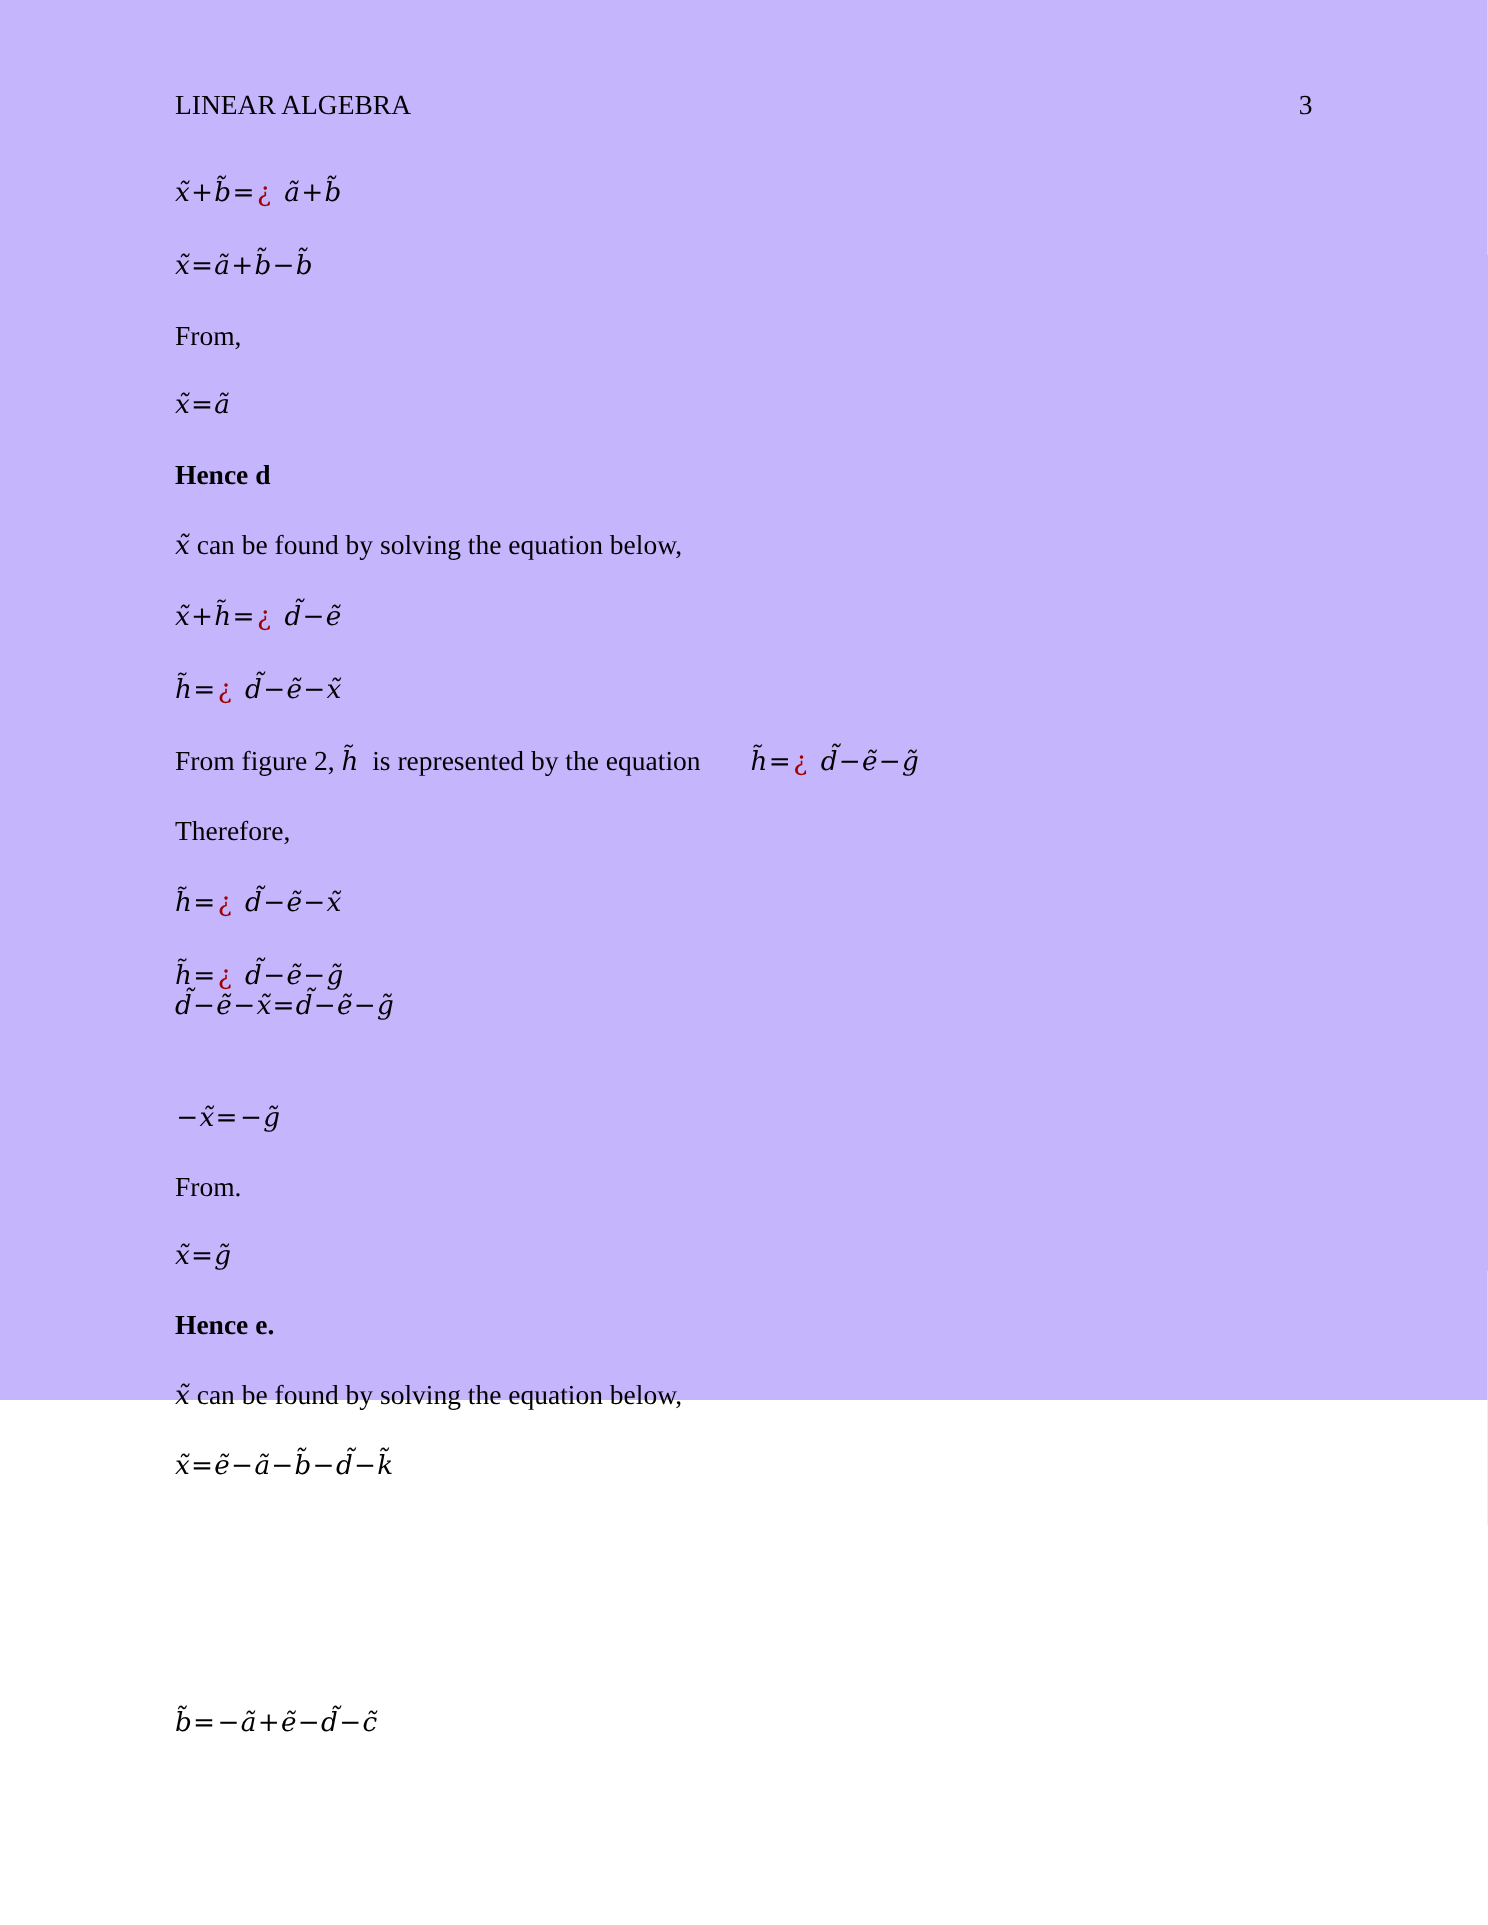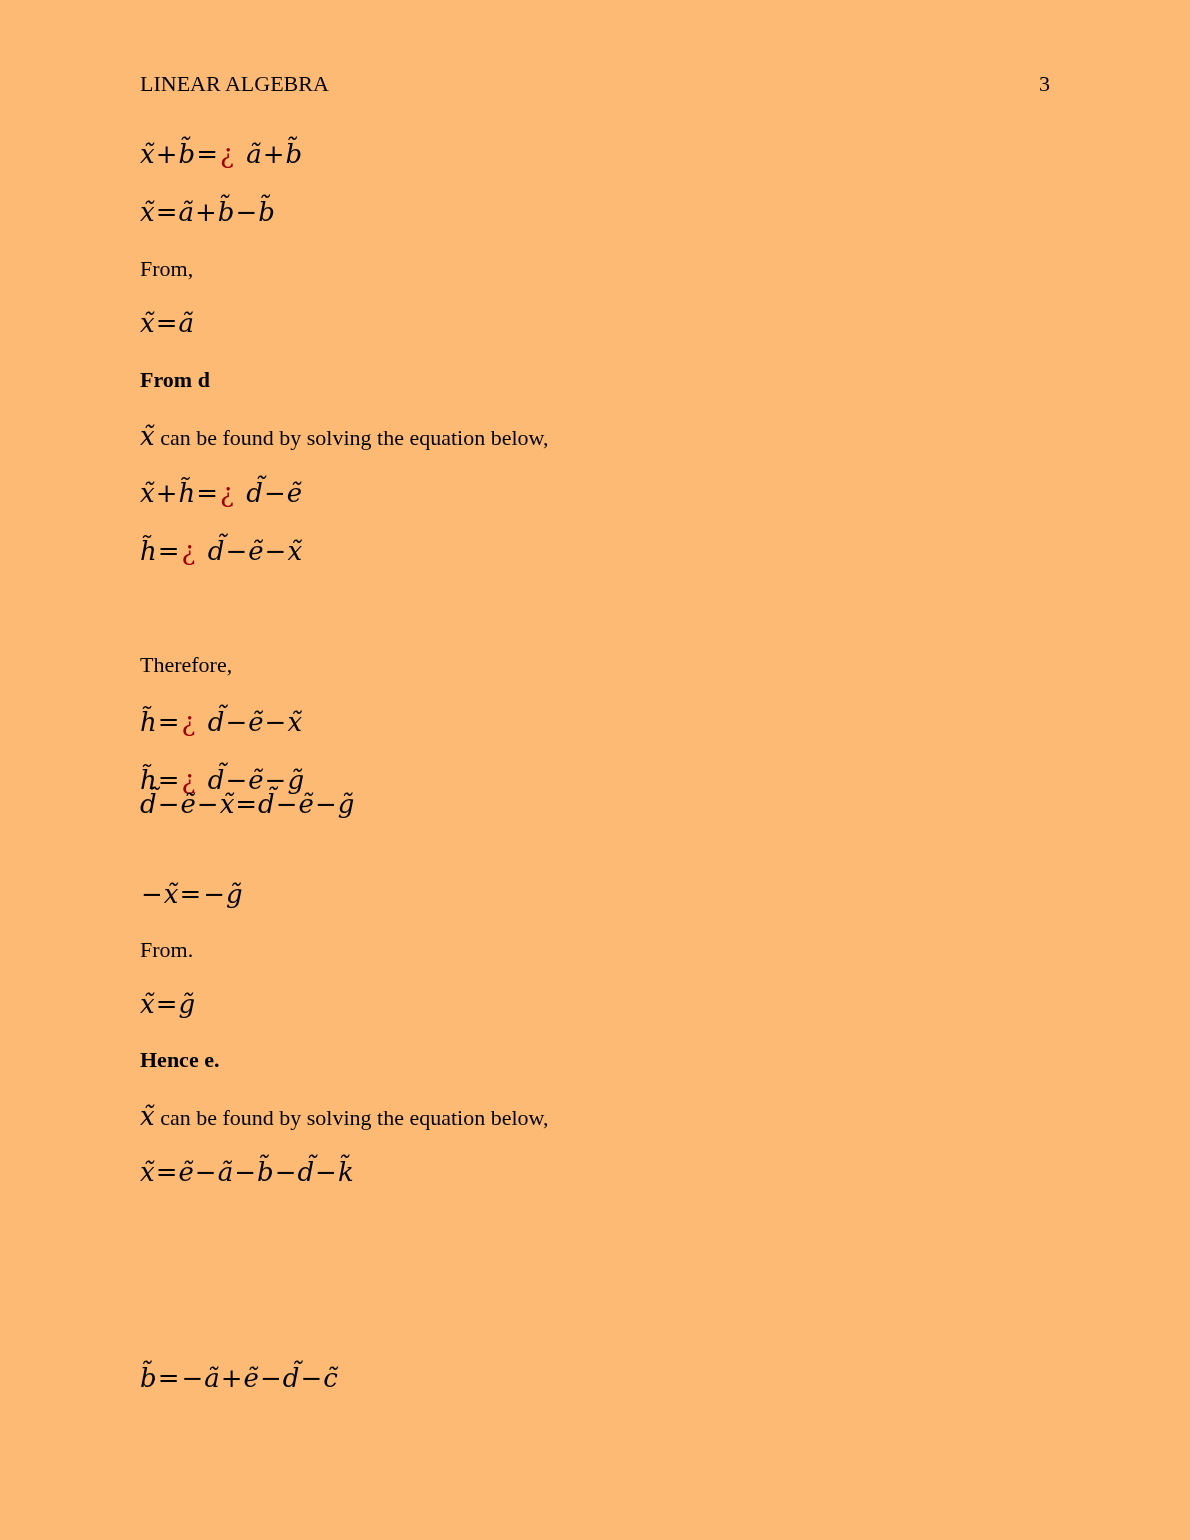--- a/index.html
+++ b/index.html
@@ -12,22 +12,22 @@
       height: 1540px;
       position: relative;
       font-family: "Liberation Serif", "DejaVu Serif", serif;
       color: #000000;
       overflow: hidden;
     }
     .page {
       position: absolute;
       left: 0; top: 0;
       width: 1190px;
-      height: 1540px;
-      background: #fdba74;
+      height: 1120px;
+      background: #c4b5fd;
     }
     .header {
       position: absolute;
       left: 140px;
       top: 70px;
       width: 910px;
       height: 28px;
       font-size: 22px;
       line-height: 28px;
     }
@@ -38,21 +38,21 @@
       position: absolute;
       left: 140px;
       font-size: 22px;
       line-height: 28px;
       white-space: nowrap;
     }
     .bold { font-weight: bold; }
     .math {
       font-family: "DejaVu Serif", "Liberation Serif", serif;
       font-style: italic;
-      font-size: 26px;
+      font-size: 21px;
       letter-spacing: 0px;
     }
     .math .op {
       font-style: normal;
       padding: 0 1px;
     }
     .math .err {
       color: #a00000;
       font-style: normal;
       padding: 0 4px 0 1px;
@@ -65,29 +65,32 @@
 <div class="page">
   <div class="header">
     <span class="header-title">LINEAR ALGEBRA</span>
     <span class="header-page">3</span>
   </div>
 
   <div class="line math" style="top:140px">x̃<span class="op">+</span>b̃<span class="op">=</span><span class="err">¿</span> ã<span class="op">+</span>b̃</div>
   <div class="line math" style="top:198px">x̃<span class="op">=</span>ã<span class="op">+</span>b̃<span class="op">−</span>b̃</div>
   <div class="line" style="top:255px">From,</div>
   <div class="line math" style="top:309px">x̃<span class="op">=</span>ã</div>
-  <div class="line bold" style="top:366px">From d</div>
+  <div class="line bold" style="top:366px">Hence d</div>
 
   <div class="line" style="top:422px">
     <span class="math">x̃</span><span> can be found by solving the equation below,</span>
   </div>
 
   <div class="line math" style="top:479px">x̃<span class="op">+</span>h̃<span class="op">=</span><span class="err">¿</span> d̃<span class="op">−</span>ẽ</div>
   <div class="line math" style="top:537px">h̃<span class="op">=</span><span class="err">¿</span> d̃<span class="op">−</span>ẽ<span class="op">−</span>x̃</div>
 
+  <div class="line" style="top:595px">
+    <span>From figure 2, </span><span class="math">h̃</span><span style="white-space:pre">  is represented by the equation</span><span class="gap"></span><span class="math">h̃<span class="op">=</span><span class="err">¿</span> d̃<span class="op">−</span>ẽ<span class="op">−</span>g̃</span>
+  </div>
 
   <div class="line" style="top:651px">Therefore,</div>
   <div class="line math" style="top:708px">h̃<span class="op">=</span><span class="err">¿</span> d̃<span class="op">−</span>ẽ<span class="op">−</span>x̃</div>
   <div class="line math" style="top:766px">h̃<span class="op">=</span><span class="err">¿</span> d̃<span class="op">−</span>ẽ<span class="op">−</span>g̃</div>
   <div class="line math" style="top:790px">d̃<span class="op">−</span>ẽ<span class="op">−</span>x̃<span class="op">=</span>d̃<span class="op">−</span>ẽ<span class="op">−</span>g̃</div>
   <div class="line math" style="top:880px"><span class="op">−</span>x̃<span class="op">=</span><span class="op">−</span>g̃</div>
   <div class="line" style="top:936px">From.</div>
   <div class="line math" style="top:990px">x̃<span class="op">=</span>g̃</div>
   <div class="line bold" style="top:1046px">Hence e.</div>
 

